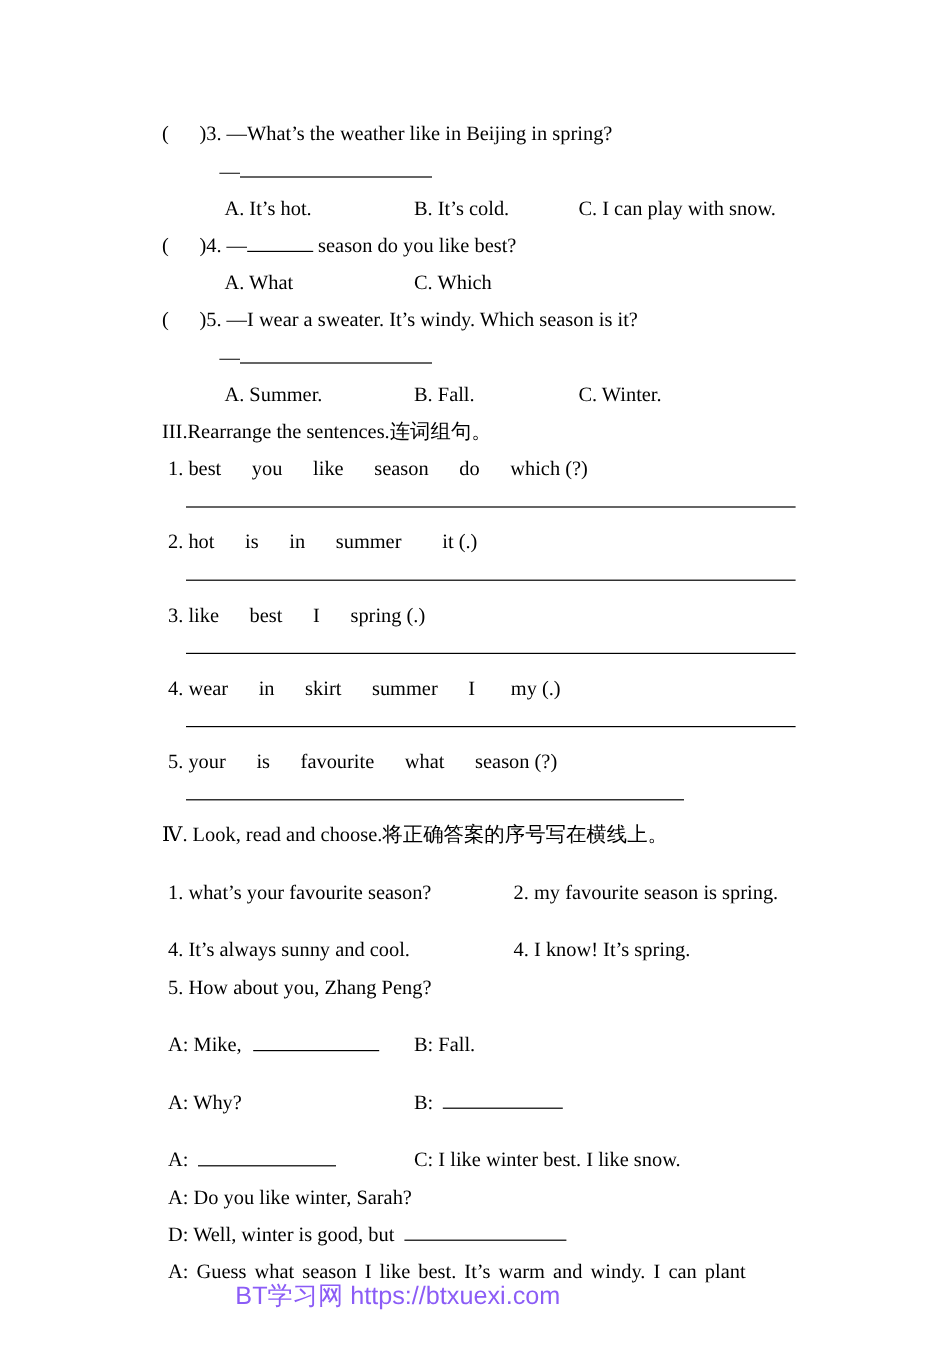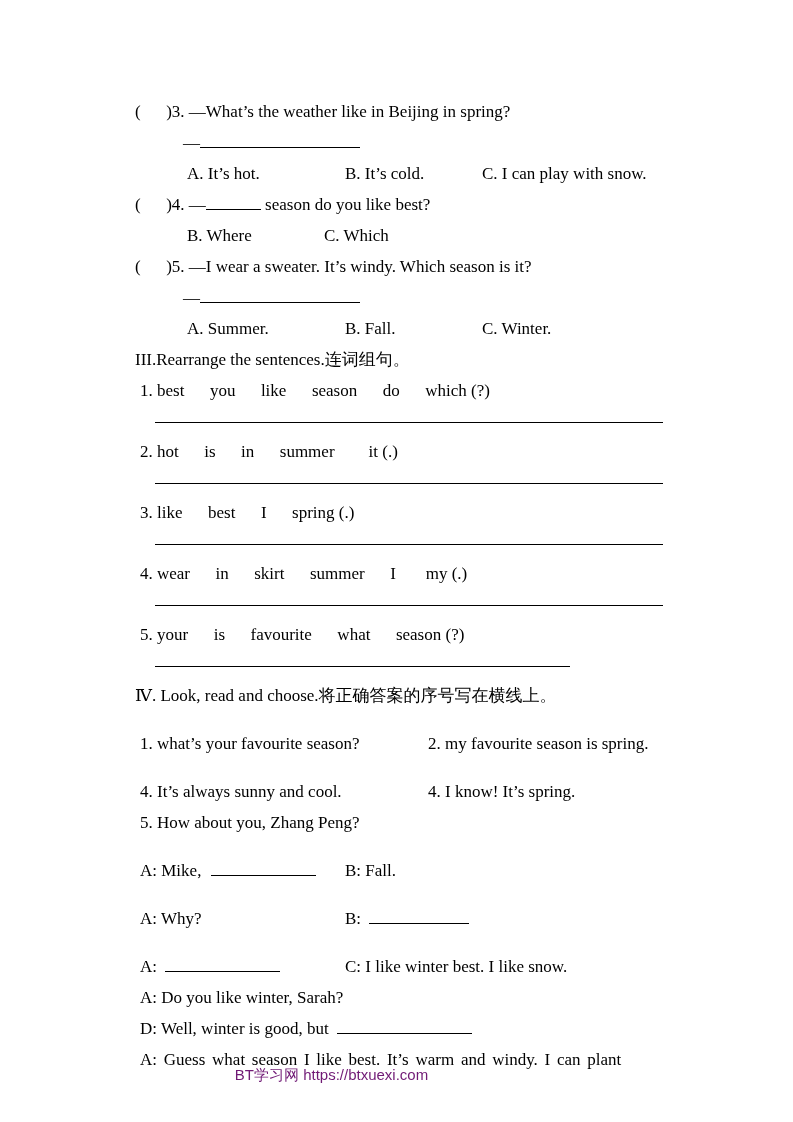--- a/index.html
+++ b/index.html
@@ -23,41 +23,41 @@
   .r-item .r-underline { height: 17px; border-bottom: 1px solid #000; margin-left: 20px; margin-bottom: 13px; }
   .r-item .r-underline.narrow { width: 415px; }
   .sec4-title { margin-top: 12px; margin-bottom: 14px; }
   .two-col { display: flex; padding-left: 5px; font-size: 17px; line-height: 31px; white-space: pre-wrap; margin-top: 17px; }
   .choices-row .col-left { width: 288px; }
   .dialog-row .col-left { width: 205px; }
   .col-right { flex: 1; }
   .wide-words { word-spacing: 2.5px; }
   .footer {
     position: absolute; left: 0; right: 0; top: 1066px;
-    text-align: center; color: #701a75; font-size: 15px;
+    text-align: center; color: #8b5cf6; font-size: 21px;
     font-family: "Liberation Sans", "DejaVu Sans", sans-serif;
   }
 </style>
 </head>
 <body>
 
 <div class="page">
   <div class="content">
 
     <div class="line">(      )3. —What’s the weather like in Beijing in spring?</div>
     <div class="line indent-answer"><span>—</span><span class="blank" style="width:160px"></span></div>
     <div class="options">
       <span class="opt1">A. It’s hot.</span>
       <span class="opt2">B. It’s cold.</span>
       <span class="opt3">C. I can play with snow.</span>
     </div>
 
     <div class="line"><span>(      )4. —</span><span class="blank" style="width:55px"></span><span> season do you like best?</span></div>
     <div class="options">
-      <span class="opt2">B. Where</span>
+      <span class="opt1">A. What</span>
       <span class="opt3">C. Which</span>
     </div>
 
     <div class="line">(      )5. —I wear a sweater. It’s windy. Which season is it?</div>
     <div class="line indent-answer"><span>—</span><span class="blank" style="width:160px"></span></div>
     <div class="options">
       <span class="opt1">A. Summer.</span>
       <span class="opt2">B. Fall.</span>
       <span class="opt3">C. Winter.</span>
     </div>

